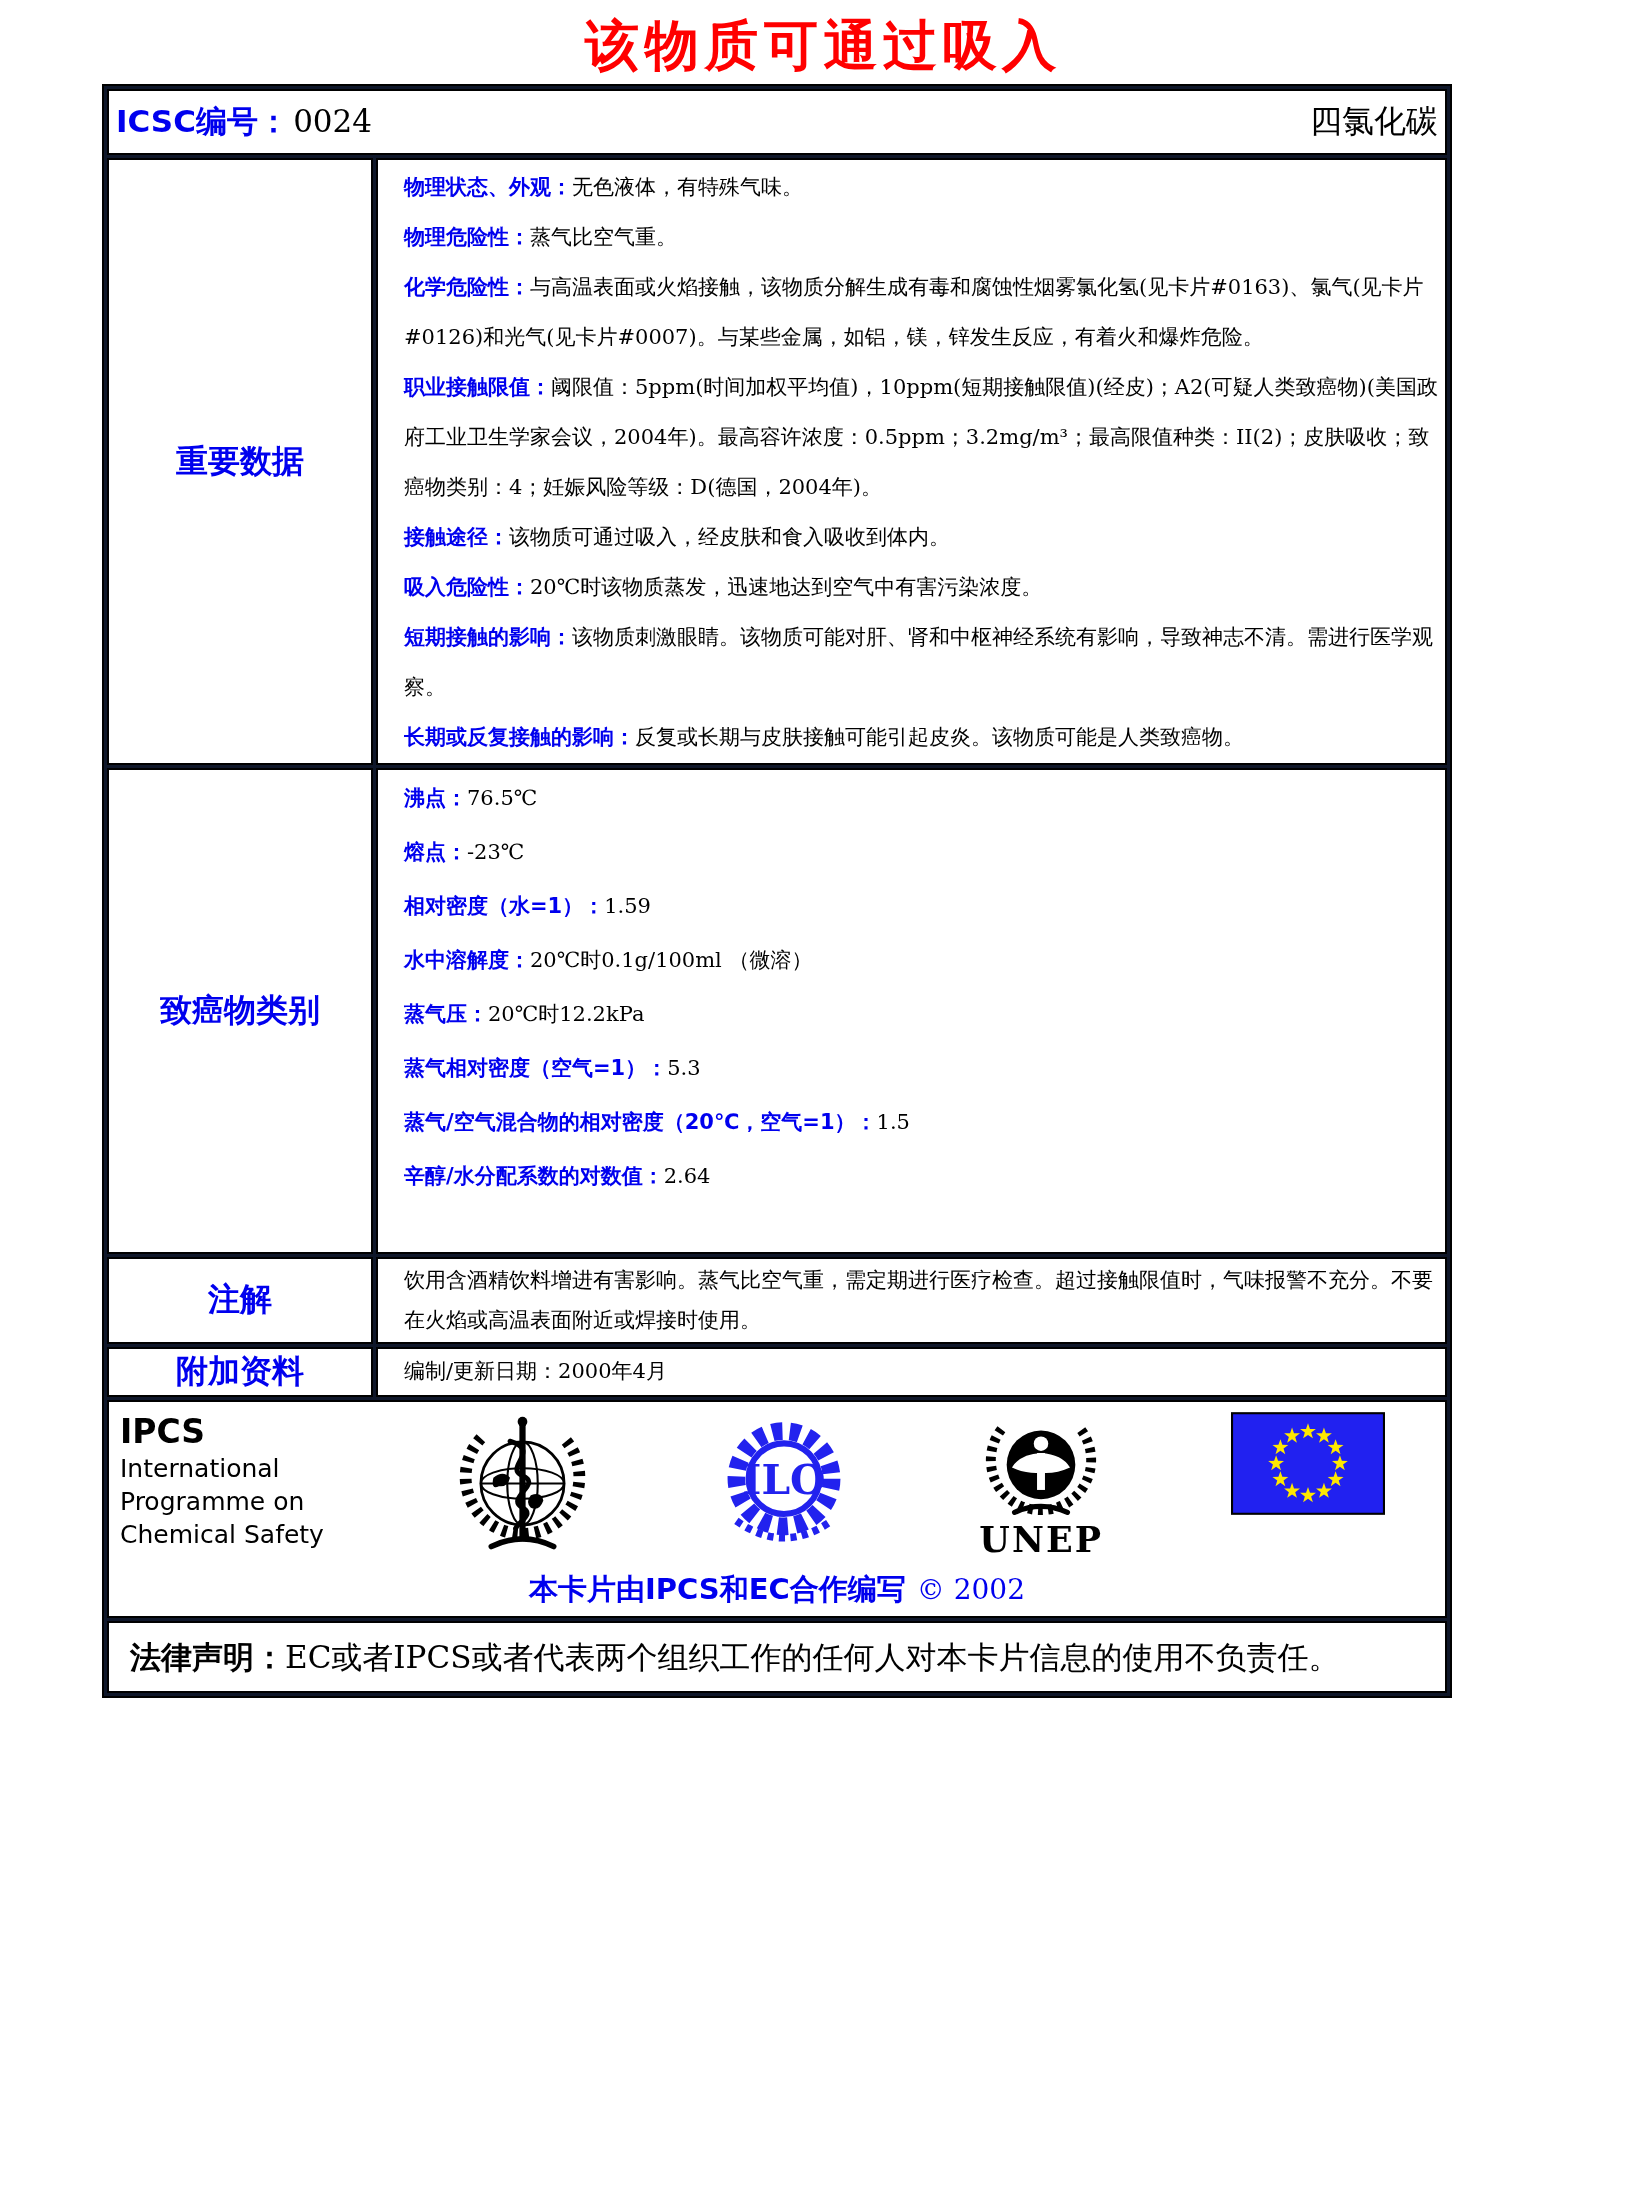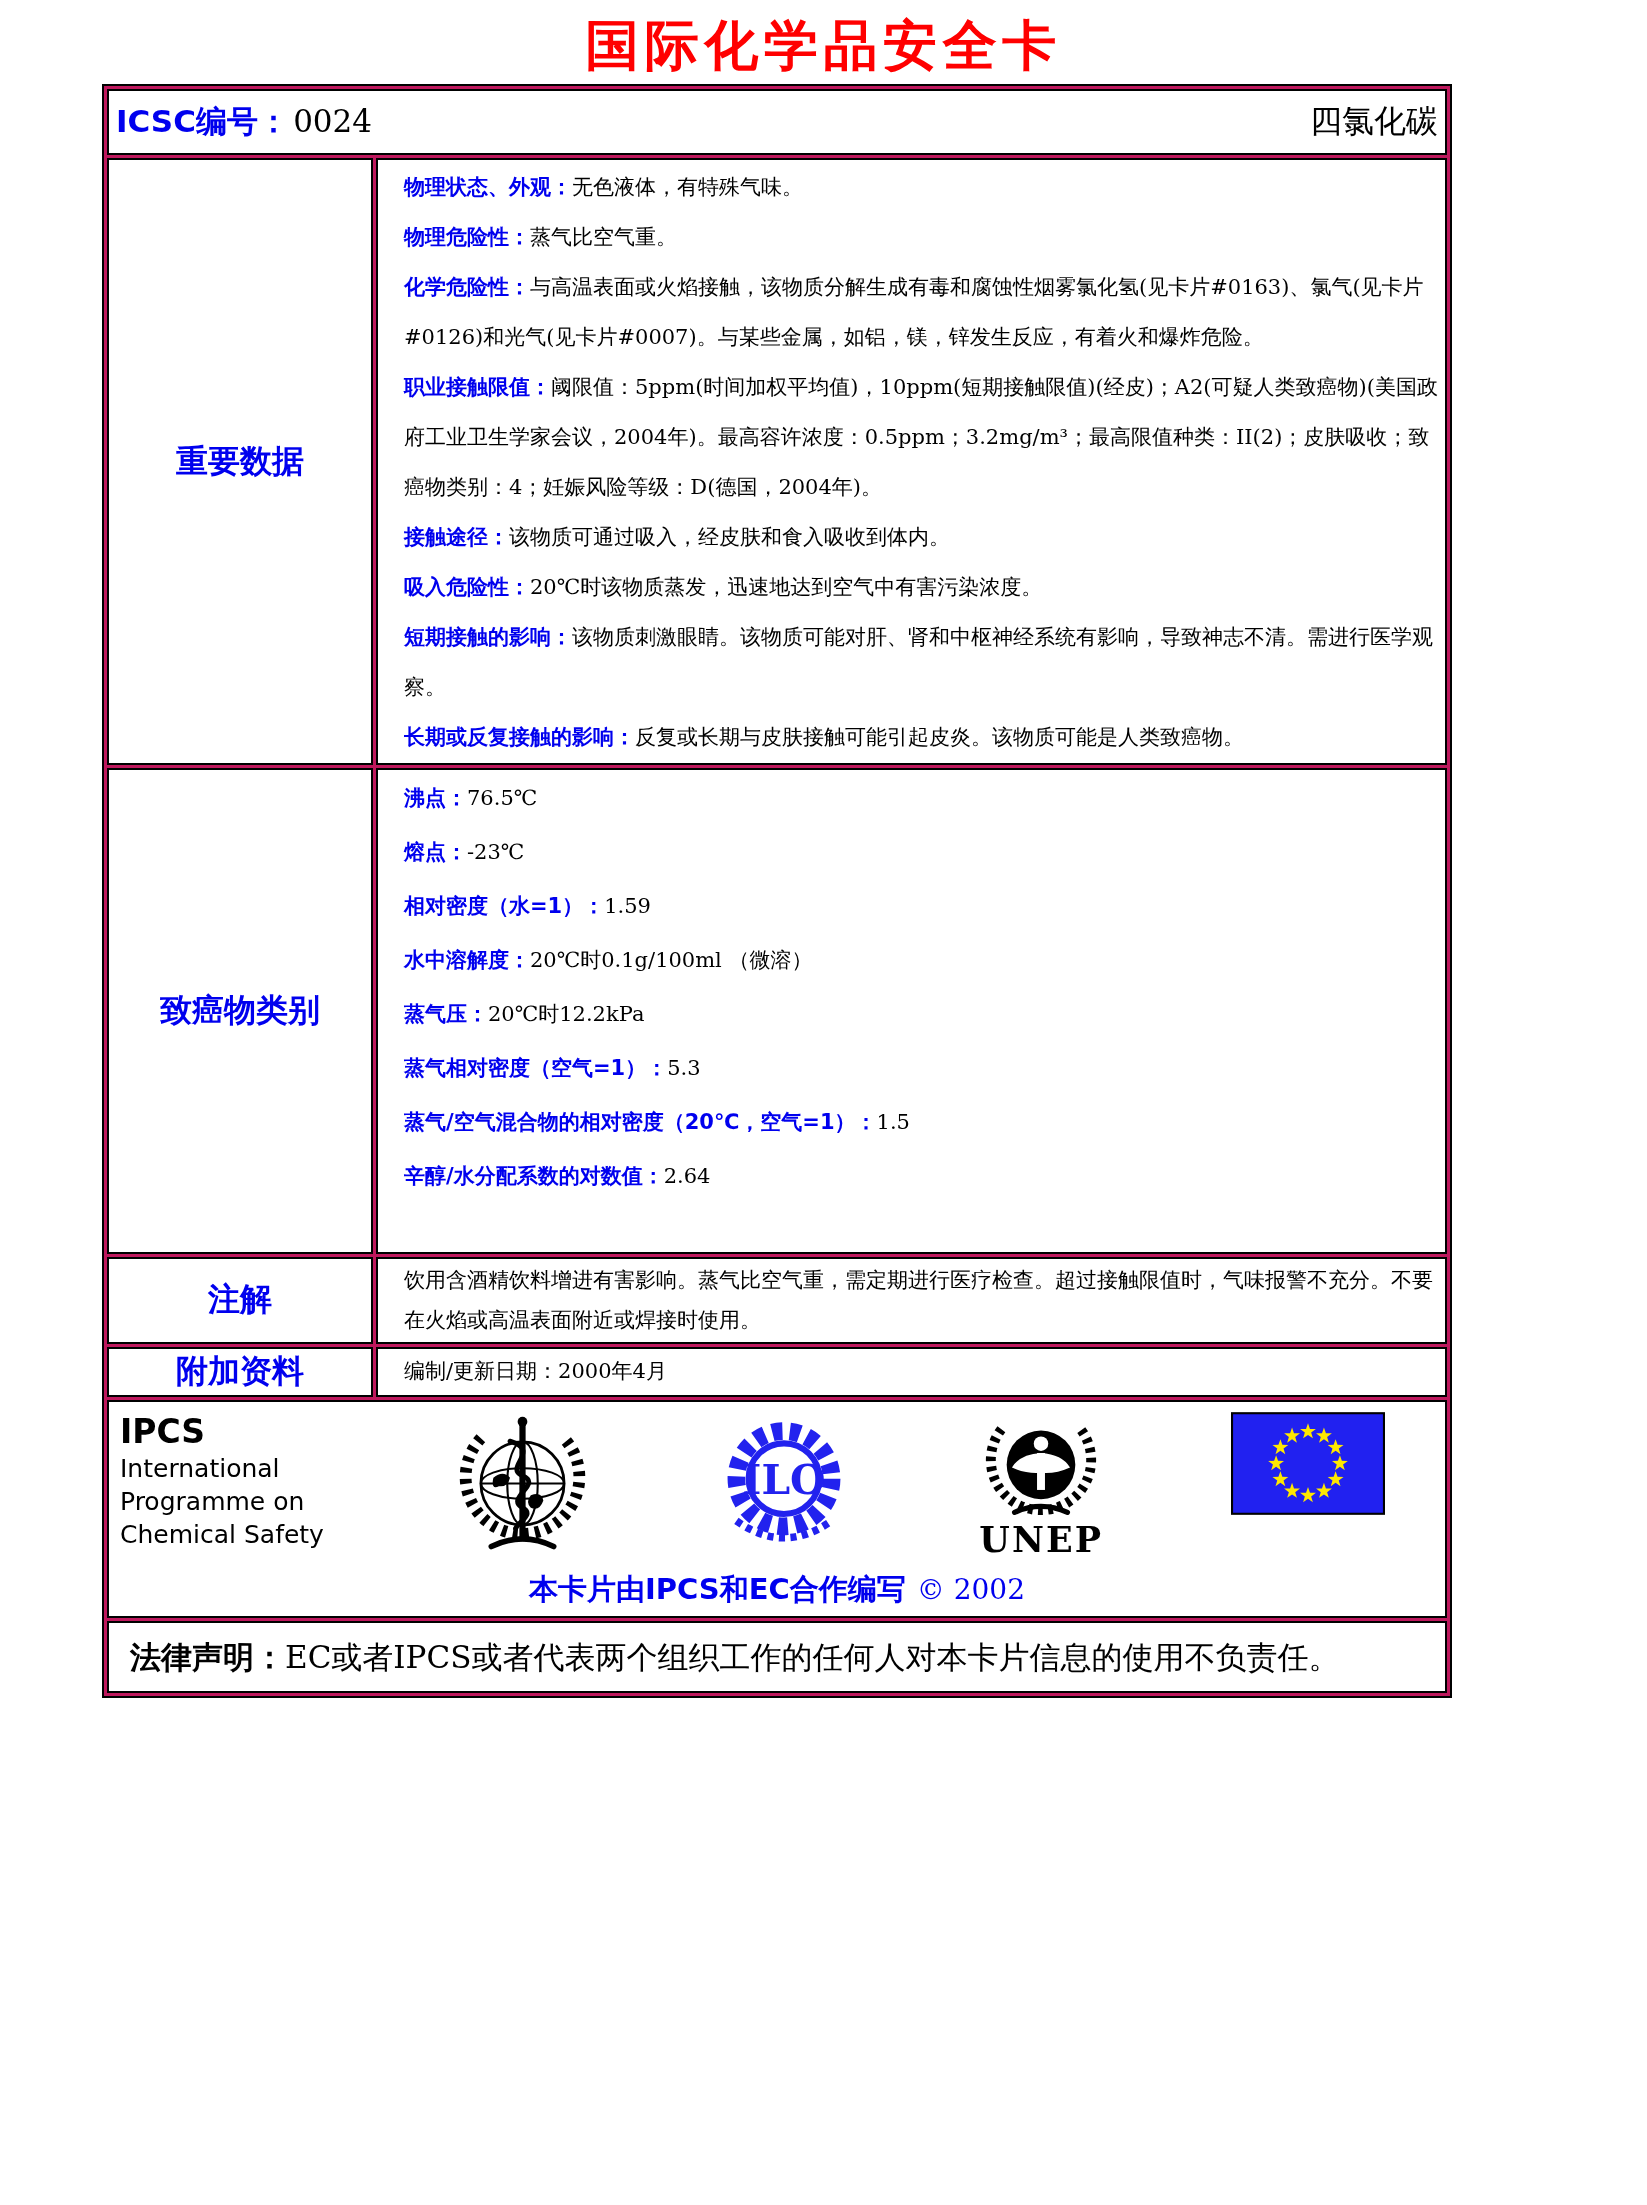--- a/index.html
+++ b/index.html
@@ -24,21 +24,21 @@
     color: var(--title_red, #ff0000);
     font-family: "DejaVu Serif", "Liberation Serif", serif;
   }
   table.card {
     border-collapse: separate;
     border-spacing: 3.5px;
     border: 2.8px solid #000;
     margin: 7px 0 0 102px;
     width: 1350px;
     table-layout: fixed;
-    background: #be185d;
+    background: #0f172a;
   }
   col.col-label { width: 266px; }
   td.cell {
     border: 2.1px solid #000;
     vertical-align: top;
     padding: 1.4px 7px;
     background: #fff;
   }
   
   td.header-cell { height: 60px; vertical-align: middle; }
@@ -114,21 +114,21 @@
   .legal-label {
     font-family: "DejaVu Sans", "Liberation Sans", sans-serif;
     font-weight: bold;
   }
 </style>
 </head>
 <body>
 
 <div class="page">
 
-  <div class="page-title">国际化学品安全卡</div>
+  <div class="page-title">该物质可通过吸入</div>
 
   <table class="card">
     <colgroup>
         <col class="col-label">
         <col class="col-content">
       </colgroup>
     <tbody>
 
       <tr>
         <td class="cell header-cell" colspan="2">

